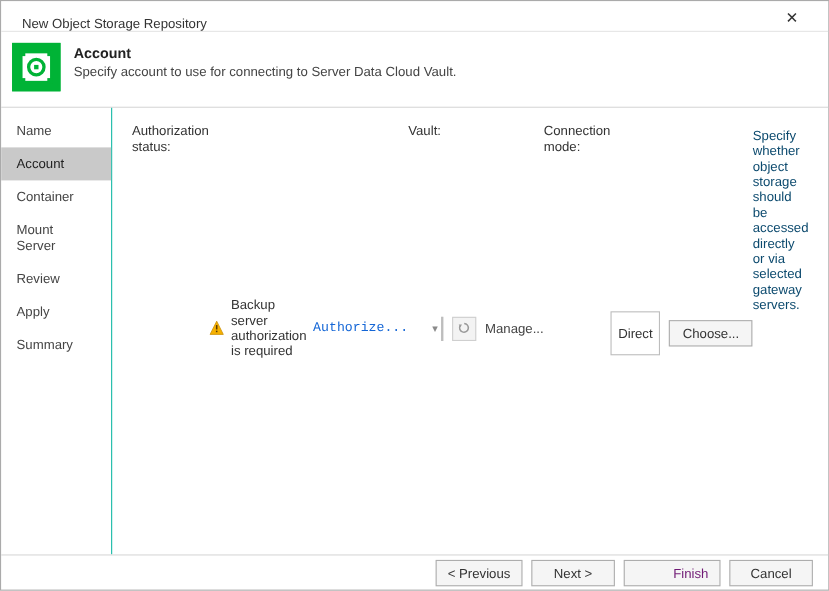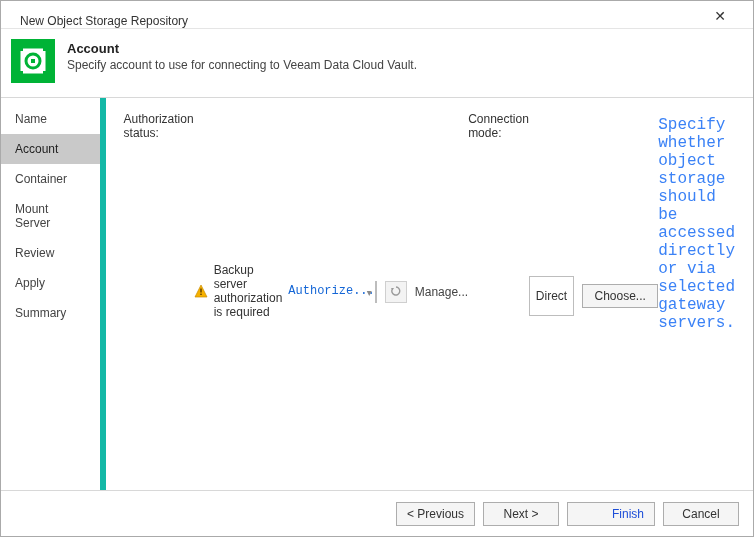--- a/index.html
+++ b/index.html
@@ -49,21 +49,21 @@
   .header-title { font-weight: 700; font-size: 13px; color: #222; margin-bottom: 2px; }
   .header-sub { font-size: 12px; color: #444; }
   
   .body {
     flex: 1;
     display: flex;
     min-height: 0;
   }
   .sidebar {
     width: 142px;
-    border-right: 6px solid #14b8a6;
+    border-right: 1px solid #14b8a6;
     padding-top: 6px;
   }
   .side-item {
     padding: 8px 14px;
     font-size: 12px;
     color: #444;
     cursor: pointer;
   }
   .side-item.active {
     background: #c9c9c9;
@@ -136,35 +136,34 @@
     background: #f5f5f5;
     font-size: 12px;
     color: #333;
     display: inline-flex;
     align-items: center;
     justify-content: center;
     cursor: pointer;
     padding: 0 10px;
   }
   .btn.disabled {
-    color: #1d4ed8;
+    color: #701a75;
     cursor: default;
     padding-left: 44px;
   }
   .help-text {
-    font-size: 16px;
-    color: #3b82f6;
+    font-size: 12px;
+    color: #0c4a6e;
     margin-top: 4px;
     margin-bottom: 6px;
-    font-family: Liberation Mono, monospace;
   }
   
   .footer {
     border-top: 1px solid #d8d8d8;
-    height: 46px;
+    height: 32px;
     display: flex;
     align-items: center;
     justify-content: flex-end;
     gap: 8px;
     padding: 0 14px;
   }
 </style>
 </head>
 <body>
 
@@ -182,21 +181,21 @@
       <circle cx="15" cy="15" r="7" fill="none" stroke="#00b336" stroke-width="3"></circle>
       <rect x="13" y="13" width="4" height="4" fill="#00b336"></rect>
       <rect x="0" y="0" width="5" height="5" fill="#00b336"></rect>
       <rect x="25" y="0" width="5" height="5" fill="#00b336"></rect>
       <rect x="0" y="25" width="5" height="5" fill="#00b336"></rect>
       <rect x="25" y="25" width="5" height="5" fill="#00b336"></rect>
     </svg>
   </div>
   <div class="header-text">
     <div class="header-title">Account</div>
-    <div class="header-sub">Specify account to use for connecting to Veeam Data Cloud Vault.</div>
+    <div class="header-sub">Specify account to use for connecting to Server Data Cloud Vault.</div>
   </div>
 </div>
 
 <div class="body">
   <div class="sidebar">
     <div class="side-item">Name</div>
     <div class="side-item active">Account</div>
     <div class="side-item">Container</div>
     <div class="side-item">Mount Server</div>
     <div class="side-item">Review</div>
@@ -211,20 +210,21 @@
         <svg width="14" height="14" viewBox="0 0 14 14">
           <polygon points="7,1 13,13 1,13" fill="#f6b100" stroke="#c98c00" stroke-width="0.7"></polygon>
           <rect x="6.3" y="4.5" width="1.4" height="4" fill="#5a3a00"></rect>
           <rect x="6.3" y="9.6" width="1.4" height="1.4" fill="#5a3a00"></rect>
         </svg>
       </span>
       <span class="msg">Backup server authorization is required</span>
       <span class="link">Authorize...</span>
     </div>
 
+    <div class="label">Vault:</div>
     <div class="vault-row">
       <div class="vault-combo">
         <span></span>
         <span class="chev">▾</span>
       </div>
       <div class="refresh-btn">
         <span>
           <svg width="12" height="12" viewBox="0 0 12 12">
             <path d="M6 2 A4 4 0 1 1 2.3 4" fill="none" stroke="#9a9a9a" stroke-width="1.4"></path>
             <polygon points="1,3 4,3 2.5,5.5" fill="#9a9a9a"></polygon>

